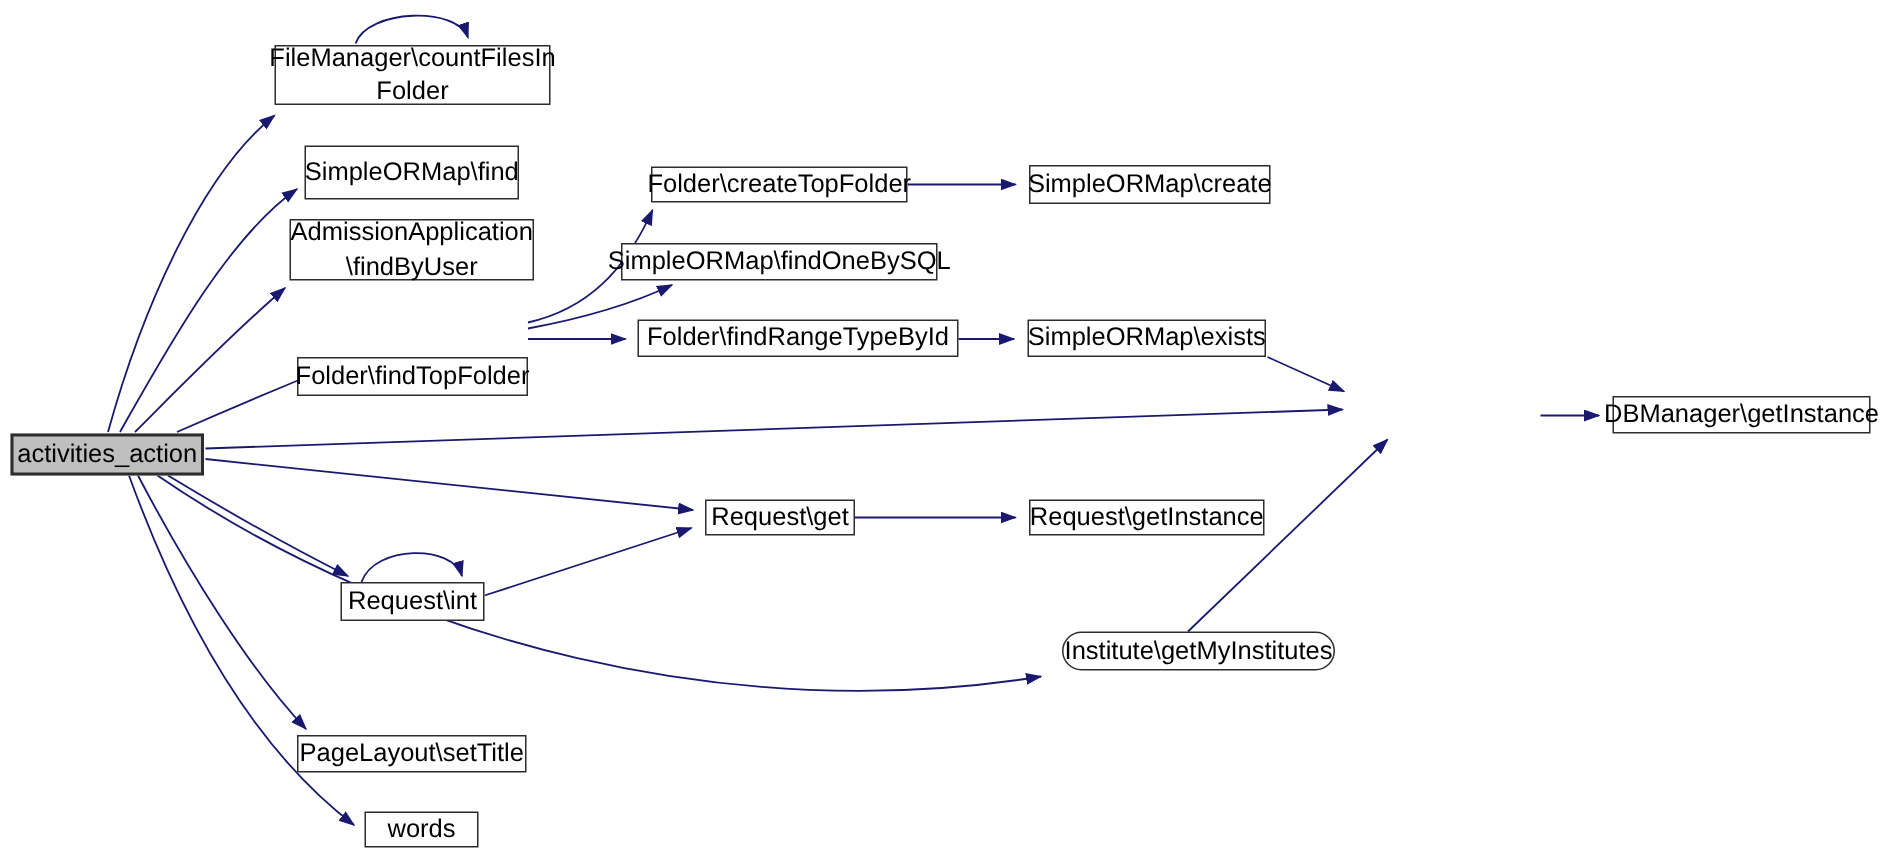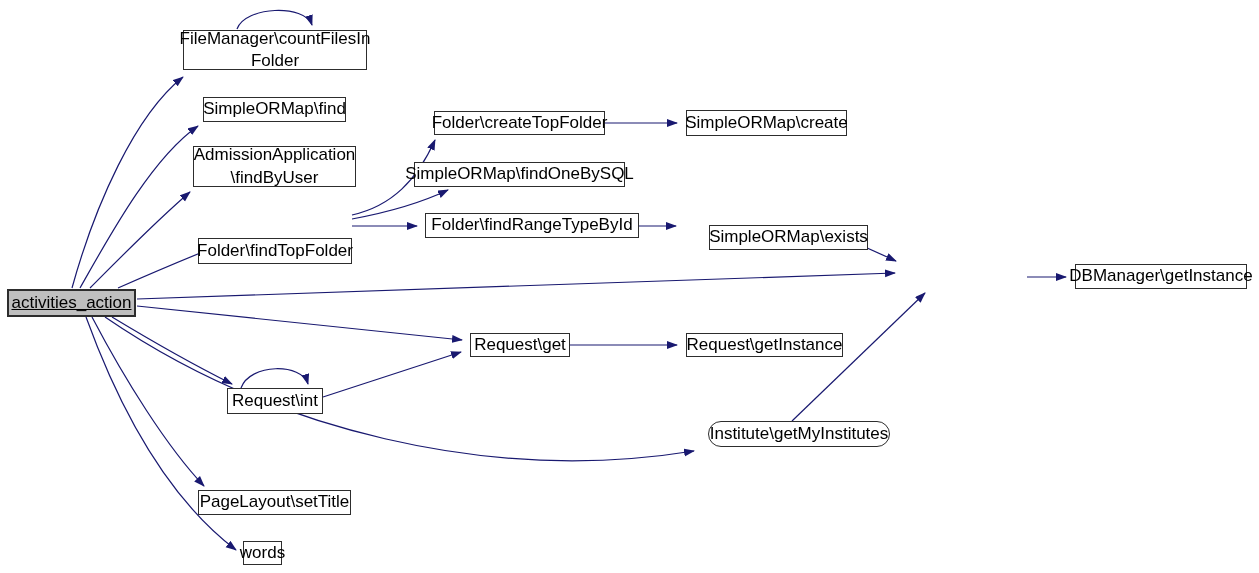--- a/index.html
+++ b/index.html
@@ -40,21 +40,20 @@
     border: 1px solid #2d2d2d;
     color: #000000;
     font-size: 17px;
     line-height: 1.3;
     cursor: pointer;
   }
   .node.highlight {
     background: #bfbfbf;
     border-width: 2px;
     cursor: default;
-    text-decoration: underline;
   }
 </style>
 </head>
 <body>
 
 <div class="canvas">
   <svg class="edge-layer" id="edge-layer" width="1259" height="573" viewBox="0 0 1259 573" xmlns="http://www.w3.org/2000/svg">
     <defs>
       <marker id="arrow" markerUnits="userSpaceOnUse" markerWidth="12" markerHeight="9" refX="10" refY="4" orient="auto">
         <path class="arrowhead" d="M0,0 L11,4 L0,8 Z"></path>
@@ -80,30 +79,30 @@
       <path d="M1027,277 L1066,277" class="edge" marker-end="url(#arrow)"></path>
       <path d="M570,345 L677,345" class="edge" marker-end="url(#arrow)"></path>
       <path d="M241,388 C250,363 302,363 308,384" class="edge" marker-end="url(#arrow)"></path>
       <path d="M323,397 L461,352" class="edge" marker-end="url(#arrow)"></path>
       <path d="M792,421 L925,293" class="edge" marker-end="url(#arrow)"></path>
     </svg>
   <div class="node-layer" id="node-layer">
       <div class="node highlight" style="left: 7px; top: 289px; width: 129px; height: 28px;">activities_action</div>
       <div class="node" style="left: 183px; top: 30px; width: 184px; height: 40px;">FileManager\countFilesIn
 Folder</div>
-      <div class="node" style="left: 203px; top: 97px; width: 143px; height: 25px;">SimpleORMap\find</div>
+      <div class="node" style="left: 203px; top: 97px; width: 143px; height: 36px;">SimpleORMap\find</div>
       <div class="node" style="left: 193px; top: 146px; width: 163px; height: 41px;">AdmissionApplication
 \findByUser</div>
       <div class="node" style="left: 198px; top: 213px; width: 154px; height: 26px; margin-top: 25px;">Folder\findTopFolder</div>
       <div class="node" style="left: 434px; top: 111px; width: 171px; height: 24px;">Folder\createTopFolder</div>
       <div class="node" style="left: 686px; top: 110px; width: 161px; height: 26px;">SimpleORMap\create</div>
       <div class="node" style="left: 414px; top: 162px; width: 211px; height: 25px;">SimpleORMap\findOneBySQL</div>
       <div class="node" style="left: 425px; top: 213px; width: 214px; height: 25px;">Folder\findRangeTypeById</div>
-      <div class="node" style="left: 685px; top: 225px; width: 159px; height: 25px; margin-left: 24px;">SimpleORMap\exists</div>
+      <div class="node" style="left: 685px; top: 213px; width: 159px; height: 25px;">SimpleORMap\exists</div>
       <div class="node" style="left: 1075px; top: 264px; width: 172px; height: 25px;">DBManager\getInstance</div>
       <div class="node" style="left: 470px; top: 333px; width: 100px; height: 24px;">Request\get</div>
       <div class="node" style="left: 686px; top: 333px; width: 157px; height: 24px;">Request\getInstance</div>
       <div class="node" style="left: 227px; top: 388px; width: 96px; height: 26px;">Request\int</div>
       <div class="node" style="left: 708px; top: 421px; width: 182px; height: 26px; border-radius: 13px;">Institute\getMyInstitutes</div>
       <div class="node" style="left: 198px; top: 490px; width: 153px; height: 25px;">PageLayout\setTitle</div>
-      <div class="node" style="left: 243px; top: 541px; width: 39px; height: 24px;">words</div>
+      <div class="node" style="left: 243px; top: 541px; width: 76px; height: 24px;">words</div>
     </div>
 </div>
 
 </body></html>

